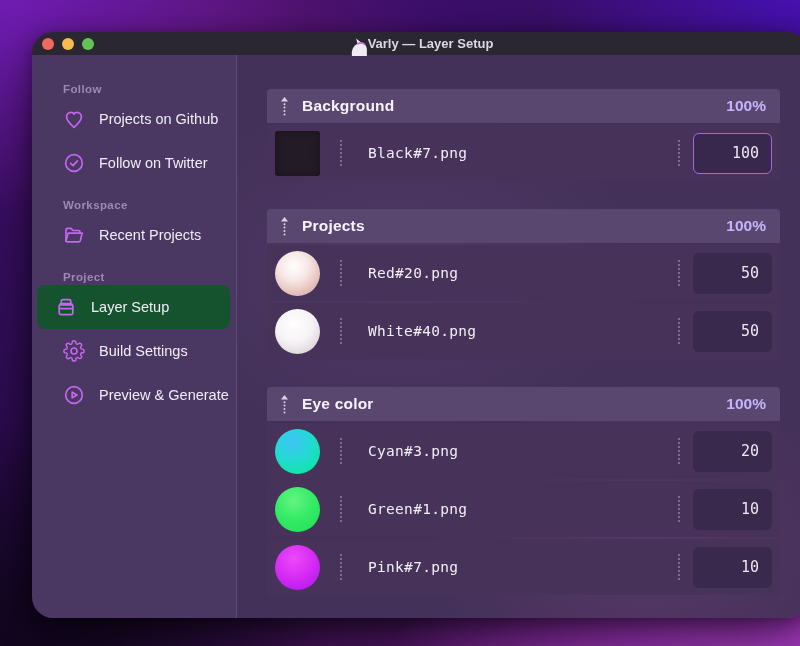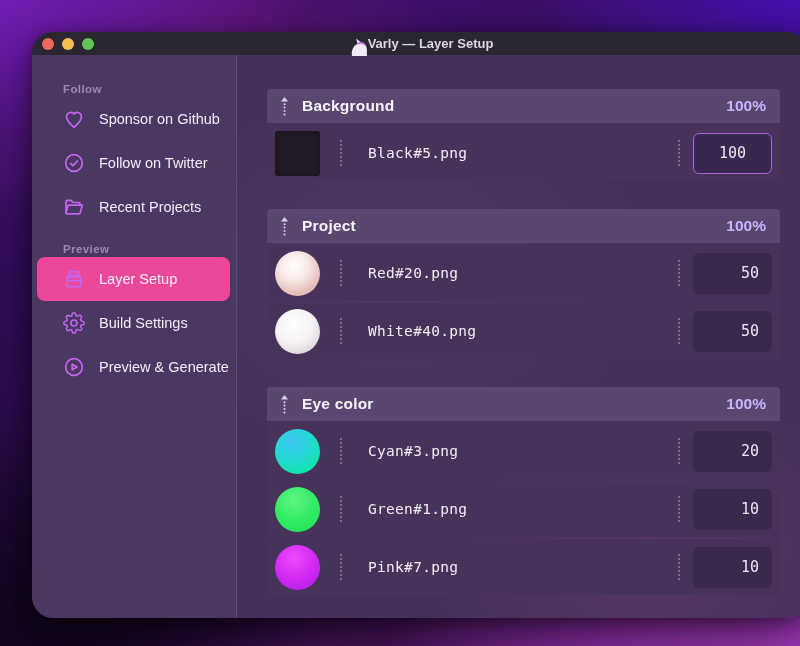--- a/index.html
+++ b/index.html
@@ -49,22 +49,22 @@
     font-size:11.5px; font-weight:700; letter-spacing:.4px;
     color:#9c89b3; margin:14px 0 2px 31px;
   }
   .section-label:first-child{ margin-top:0; }
   .side-item{
     height:44px; display:flex; align-items:center; gap:13px;
     padding-left:30px; color:#f1edf7; font-size:14.5px; cursor:pointer;
   }
   .side-item .sicon{ width:24px; height:24px; color:#c466f0; flex:0 0 auto; display:flex; }
   .side-item.active{
-    background:#ec4899; border-radius:8px;
-    margin:0 6px 0 5px; padding-left:25px;
+    background:#14532d; border-radius:8px;
+    margin:0 6px 0 5px; padding-left:17px;
   }
   .sicon svg{ width:24px; height:24px; }
 
   
   .content{
     flex:1; min-width:0; padding:34px 28px 0 30px; overflow:hidden;
     background:
       radial-gradient(360px 280px at 72% 88%, rgba(200,90,180,.14), rgba(0,0,0,0) 60%),
       radial-gradient(420px 300px at 28% 38%, rgba(130,100,170,.14), rgba(0,0,0,0) 60%),
       #443159;
@@ -100,21 +100,21 @@
     font-size:14.5px; color:#f2eef7; letter-spacing:.3px;
   }
   .row-spacer{ flex:1; }
   .vd-right{ margin-right:13px; }
   .val-input{
     width:79px; height:41px; border:1.5px solid transparent; border-radius:6px;
     background:rgba(45,32,66,.55); color:#ece7f3; text-align:right;
     font-family:"DejaVu Sans Mono", monospace; font-size:15px;
     padding:0 12px; outline:none;
   }
-  .val-input.focused{ border-color:#a964e0; background:rgba(48,34,70,.6);text-align:center; }
+  .val-input.focused{ border-color:#a964e0; background:rgba(48,34,70,.6); }
 </style>
 </head>
 <body>
 
 <div class="window">
 
   <div class="titlebar">
     <div class="traffic">
       <span class="light red"></span>
       <span class="light yellow"></span>
@@ -134,43 +134,44 @@
   <div class="winbody">
     <aside class="sidebar">
 
       <div class="section-label">Follow</div>
       <div class="side-item">
         <span class="sicon">
           <svg viewBox="0 0 24 24" fill="none" stroke="currentColor" stroke-width="1.7" stroke-linecap="round" stroke-linejoin="round">
             <path d="M12 20.3 C8.2 17 4.6 13.8 4.6 10 C4.6 7.3 6.6 5.4 9 5.4 C10.4 5.4 11.5 6.1 12 7.1 C12.5 6.1 13.6 5.4 15 5.4 C17.4 5.4 19.4 7.3 19.4 10 C19.4 13.8 15.8 17 12 20.3 Z"></path>
           </svg>
         </span>
-        <span>Sponsor on Github</span>
+        <span>Projects on Github</span>
       </div>
       <div class="side-item">
         <span class="sicon">
           <svg viewBox="0 0 24 24" fill="none" stroke="currentColor" stroke-width="1.7" stroke-linecap="round" stroke-linejoin="round">
             <circle cx="12" cy="12" r="8.3"></circle>
             <path d="M8.6 12.3 L11 14.6 L15.4 9.9"></path>
           </svg>
         </span>
         <span>Follow on Twitter</span>
       </div>
 
+      <div class="section-label">Workspace</div>
       <div class="side-item">
         <span class="sicon">
           <svg viewBox="0 0 24 24" fill="none" stroke="currentColor" stroke-width="1.7" stroke-linecap="round" stroke-linejoin="round">
             <path d="M4 18 V7 a1.6 1.6 0 0 1 1.6 -1.6 H9 l2 2.1 h5.4 A1.6 1.6 0 0 1 18 9.1 v1"></path>
             <path d="M4 18 L6.1 10.1 H20.2 L18.3 17.6 a1.6 1.6 0 0 1 -1.6 1.2 H5.6 A1.6 1.6 0 0 1 4 18 Z"></path>
           </svg>
         </span>
         <span>Recent Projects</span>
       </div>
 
-      <div class="section-label">Preview</div>
+      <div class="section-label">Project</div>
       <div class="side-item active">
         <span class="sicon">
           <svg viewBox="0 0 24 24" fill="none" stroke="currentColor" stroke-width="1.7" stroke-linecap="round" stroke-linejoin="round">
             <rect x="7.2" y="4.6" width="9.6" height="4" rx="1.6"></rect>
             <path d="M5.4 10.8 L6.4 8.6 M18.6 10.8 L17.6 8.6"></path>
             <path d="M5.2 11.2 a1.4 1.4 0 0 1 1.4 -1.4 h10.8 a1.4 1.4 0 0 1 1.4 1.4 v6.6 a1.8 1.8 0 0 1 -1.8 1.8 H7 a1.8 1.8 0 0 1 -1.8 -1.8 Z"></path>
             <path d="M5.4 13.6 h13.2"></path>
           </svg>
         </span>
         <span>Layer Setup</span>
@@ -207,39 +208,39 @@
               <circle cx="4.5" cy="14" r="1" fill="#d9d2e4"></circle>
               <circle cx="4.5" cy="17.4" r="1" fill="#d9d2e4"></circle>
             </svg>
           </span>
           <span class="group-title">Background</span>
           <span class="group-pct">100%</span>
         </div>
         <div class="layer-row">
           <span class="thumb square"></span>
           <span class="vdots vd-left"></span>
-          <span class="filename">Black#5.png</span>
+          <span class="filename">Black#7.png</span>
           <span class="row-spacer"></span>
           <span class="vdots vd-right"></span>
           <input class="val-input focused" value="100" style="">
         </div>
       </section>
 
       <section class="group">
         <div class="group-header">
           <span class="grip">
             <svg viewBox="0 0 9 19" width="9" height="19">
               <path d="M4.5 0 L8 4.4 H1 Z" fill="#d9d2e4"></path>
               <circle cx="4.5" cy="7.2" r="1" fill="#d9d2e4"></circle>
               <circle cx="4.5" cy="10.6" r="1" fill="#d9d2e4"></circle>
               <circle cx="4.5" cy="14" r="1" fill="#d9d2e4"></circle>
               <circle cx="4.5" cy="17.4" r="1" fill="#d9d2e4"></circle>
             </svg>
           </span>
-          <span class="group-title">Project</span>
+          <span class="group-title">Projects</span>
           <span class="group-pct">100%</span>
         </div>
         <div class="layer-row">
           <span class="thumb sphere red-sphere"></span>
           <span class="vdots vd-left"></span>
           <span class="filename">Red#20.png</span>
           <span class="row-spacer"></span>
           <span class="vdots vd-right"></span>
           <input class="val-input" value="50" style="">
         </div>

